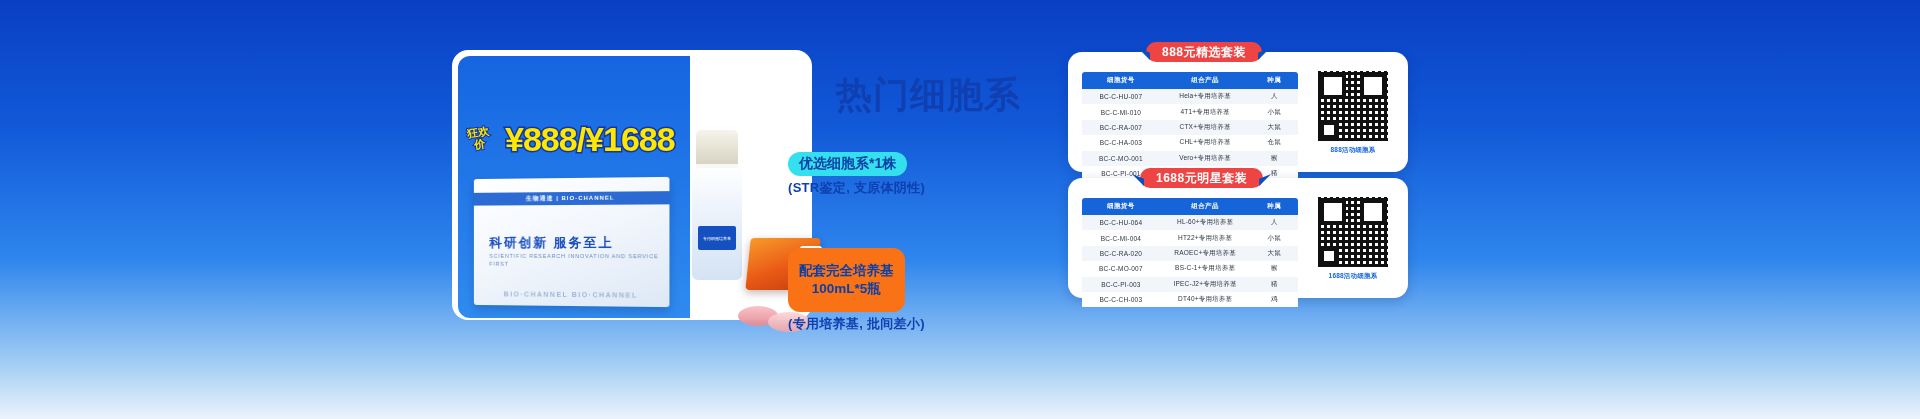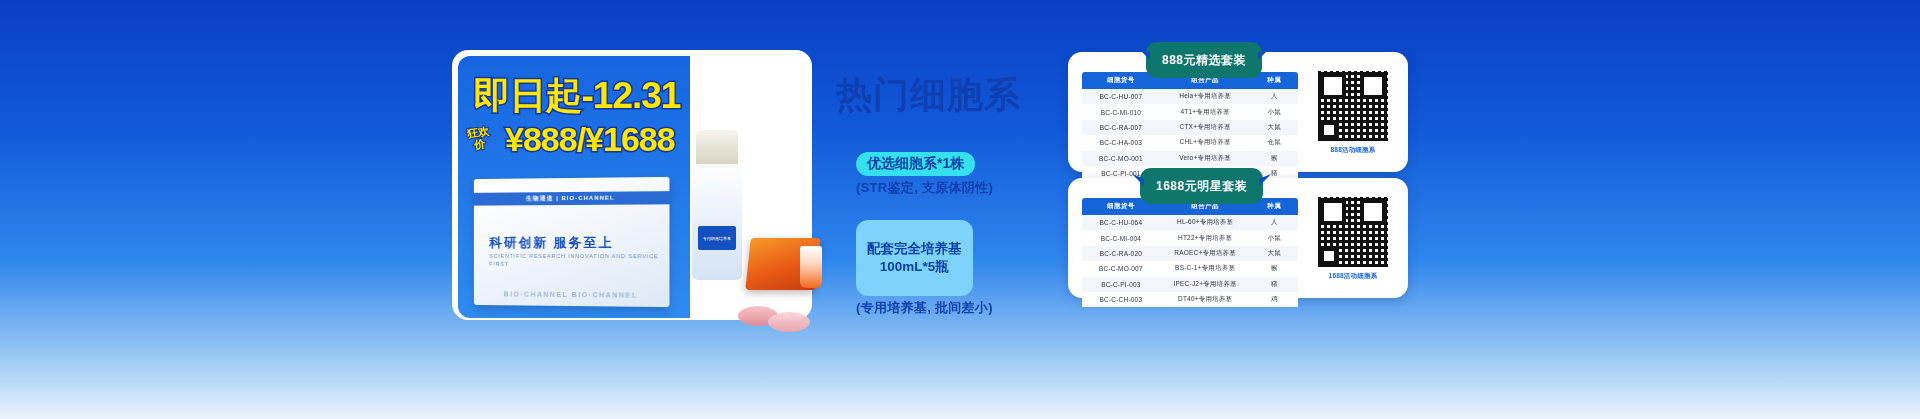--- a/index.html
+++ b/index.html
@@ -103,48 +103,48 @@
     background:linear-gradient(180deg,#fbd6d8,#eda4ab); border-radius:50%; opacity:.95; }
 
   
   .headline { position:absolute; left:836px; top:72px; width:200px; }
   .headline div {
     font-size:36px; font-weight:bold; color:#0f3fb0;
     letter-spacing:1px; line-height:1.28; white-space:nowrap;
   }
 
   
-  .feat { position:absolute; left:856px; }
+  .feat { position:absolute; left:788px; }
   .feat1 { top:152px; }
   .feat2 { top:220px; }
   .pill {
     display:inline-block; background:#35e0ee; border-radius:12px;
     padding:3px 11px; font-size:14px; font-weight:bold; color:#0b3fa8;
     white-space:nowrap;
   }
   .sub {
     font-size:13px; font-weight:bold; color:#0f3fb0; margin-top:3px;
     white-space:nowrap; letter-spacing:.3px;
   }
   .pill2 {
-    display:inline-block; background:#7dd3fc; border-radius:12px;
-    padding:20px 11px; font-size:13.5px; font-weight:bold; color:#0b3fa8;
-    white-space:nowrap; text-align:center; line-height:1.35;
+    display:inline-block; background:#f97316; border-radius:12px;
+    padding:14px 11px; font-size:13.5px; font-weight:bold; color:#0b3fa8;
+    white-space:nowrap; text-align:center; line-height:1.35;margin-top:28px;
   }
 
   
   .rcard {
     position:absolute; background:#ffffff; border-radius:14px;
     box-shadow:0 3px 12px rgba(0,25,80,.2);
   }
   .rcard1 { left:1068px; top:52px; width:340px; height:120px; }
   .rcard2 { left:1068px; top:178px; width:340px; height:120px; }
 
   .ribbon {
-    position:absolute; height:36px; background:#0f766e;
+    position:absolute; height:20px; background:#ef4444;
     border-radius:11px; display:flex; align-items:center; justify-content:center;
     padding:0 16px; z-index:5;
   }
   .ribbon span { font-size:12px; font-weight:bold; color:#ffffff; white-space:nowrap; letter-spacing:.5px; }
   .rib1 { left:1146px; top:42px; }
   .rib2 { left:1140px; top:168px; }
   .ribbon::before, .ribbon::after {
     content:""; position:absolute; top:6px; width:12px; height:12px;
     background:#0b4ec0; z-index:-1;
   }
@@ -186,23 +186,20 @@
   .qrcap { font-size:6.5px; color:#1565d8; font-weight:bold; margin-top:4px; letter-spacing:.2px; }
 </style>
 </head>
 <body>
 
 <div class="banner">
 
   <div class="card"></div>
   <div class="blue-panel"></div>
 
-  <div class="date-line">
-    <span class="date-text">即日起-12.31</span>
-  </div>
 
   <div class="price-line">
     <span class="price-tag">狂欢价</span>
     <span class="price-text">¥888/¥1688</span>
   </div>
 
   <div class="prod-box">
     <div class="box-topband">
       <span>生物通道 | BIO·CHANNEL</span>
     </div>

